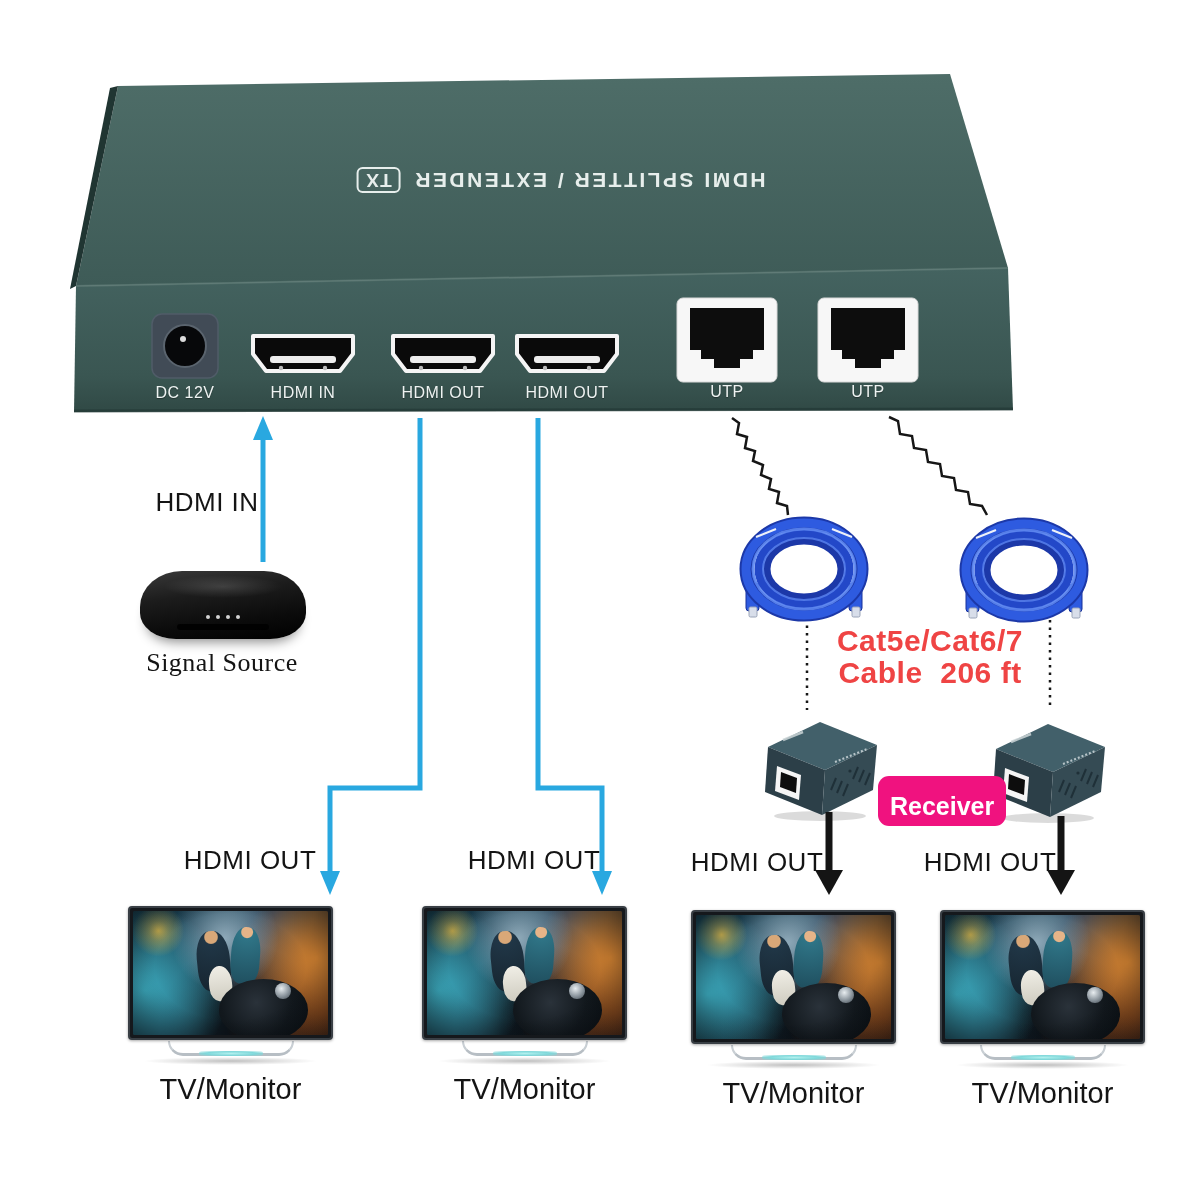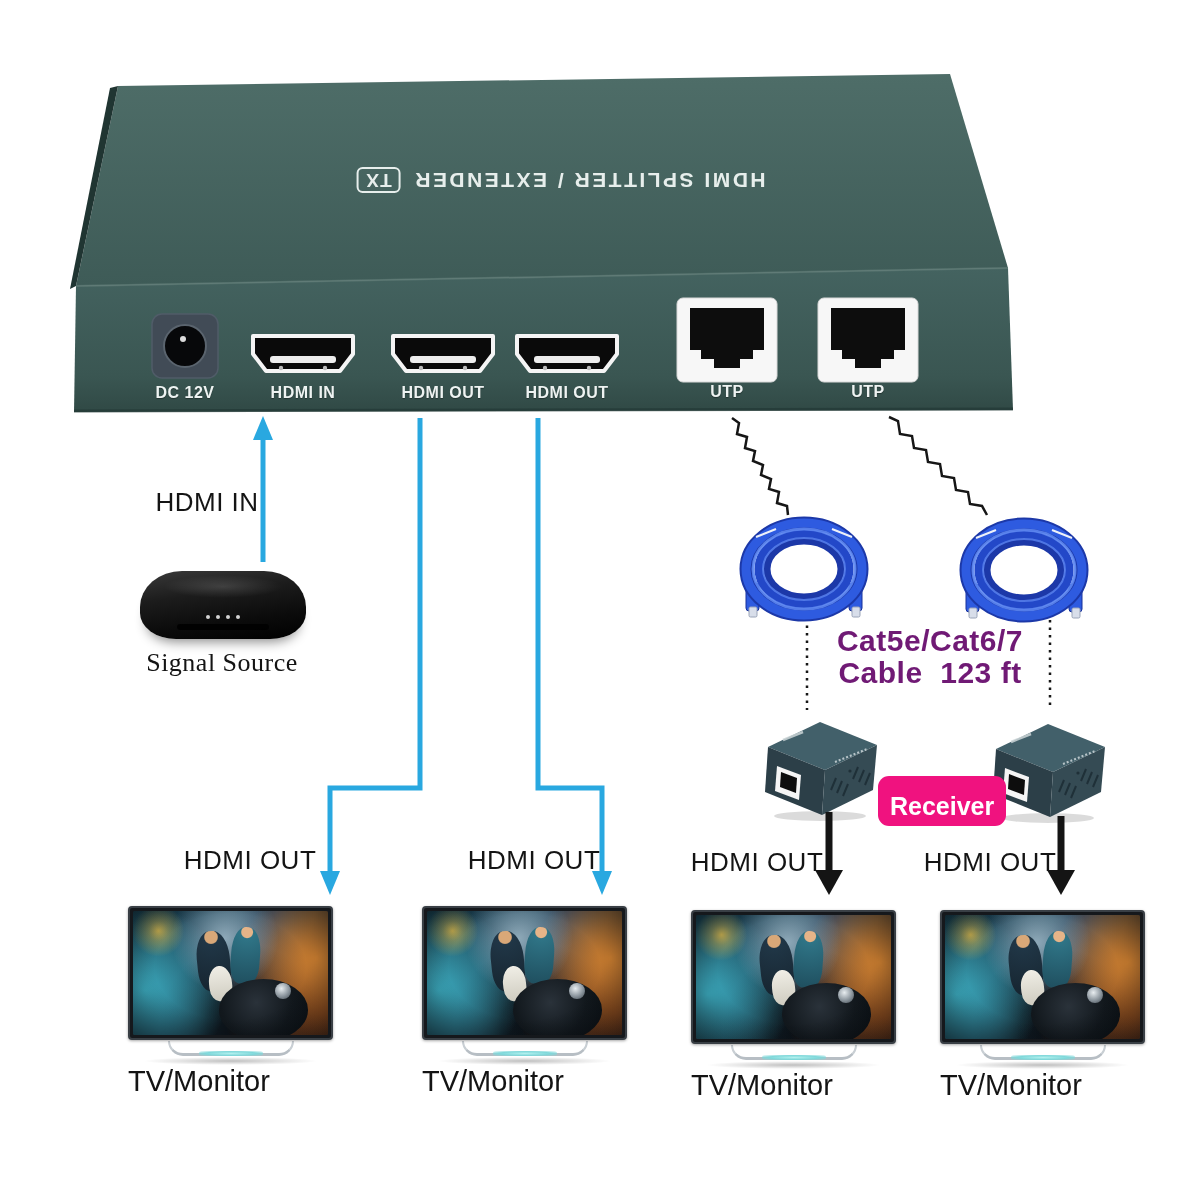--- a/index.html
+++ b/index.html
@@ -3,24 +3,24 @@
 <meta charset="utf-8">
 <style>
   html,body{margin:0;padding:0;background:#ffffff;}
   .canvas{position:relative;width:1200px;height:1200px;background:#ffffff;overflow:hidden;
           font-family:"Liberation Sans", sans-serif;}
   svg.layer{position:absolute;left:0;top:0;width:1200px;height:1200px;}
 
   
   .lbl{position:absolute;transform:translateX(-50%);white-space:nowrap;color:#141414;}
   .lbl-black{font-size:26px;letter-spacing:.5px;}
-  .lbl-port{color:#eef3f2;font-weight:bold;font-size:16px;letter-spacing:.5px;
+  .lbl-port{color:#eef3f2;font-weight:normal;font-size:16px;letter-spacing:.5px;
             text-shadow:0 1px 1px rgba(0,0,0,.35);}
-  .lbl-cable{font-weight:bold;font-size:30px;color:#701a75;white-space:pre;letter-spacing:.5px;}
-  .tv-label{text-align:left;font-size:29px;color:#141414;}
+  .lbl-cable{font-weight:bold;font-size:30px;color:#ef4444;white-space:pre;letter-spacing:.5px;}
+  .tv-label{margin-top:8px;text-align:center;font-size:29px;color:#141414;}
 
   
   .top-print{position:absolute;left:561px;top:180px;transform:translate(-50%,-50%) rotate(180deg);
              display:flex;align-items:center;gap:12px;color:#e7eeec;font-weight:bold;
              font-size:21px;letter-spacing:2.5px;white-space:nowrap;}
   .tx-box{border:2px solid #e7eeec;border-radius:6px;padding:0 7px;font-size:19px;letter-spacing:1px;}
 
   
   .badge{position:absolute;left:878px;top:776px;background:#F0127F;color:#ffffff;
          font-weight:bold;font-size:25px;padding:16px 12px 5px;border-radius:11px;}
@@ -232,21 +232,21 @@
     <div class="src-dots">
         <i></i>
         <i></i>
         <i></i>
         <i></i>
       </div>
   </div>
   <div class="lbl lbl-black" style="left:222px;top:648px;font-family:Liberation Serif, serif;">Signal Source</div>
 
   <div class="lbl lbl-cable" style="left:930px;top:624px;">Cat5e/Cat6/7</div>
-  <div class="lbl lbl-cable" style="left:930px;top:656px;">Cable  123 ft</div>
+  <div class="lbl lbl-cable" style="left:930px;top:656px;">Cable  206 ft</div>
 
   <div class="badge">Receiver</div>
 
   <div class="lbl lbl-black" style="left:250px;top:845px;">HDMI OUT</div>
   <div class="lbl lbl-black" style="left:534px;top:845px;">HDMI OUT</div>
   <div class="lbl lbl-black" style="left:757px;top:847px;">HDMI OUT</div>
   <div class="lbl lbl-black" style="left:990px;top:847px;">HDMI OUT</div>
 
   <div class="tv" style="left:128px;top:906px;">
     <div class="tv-frame">

